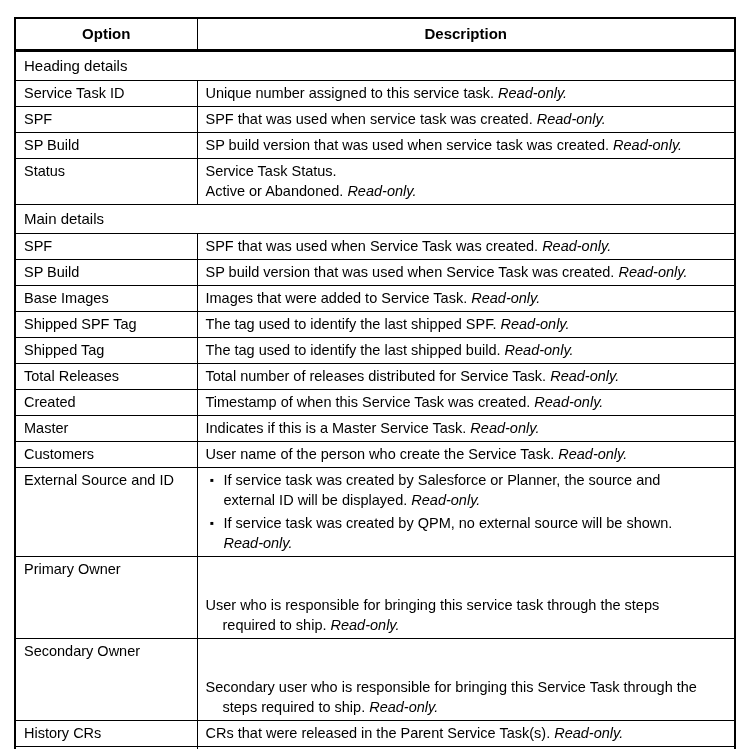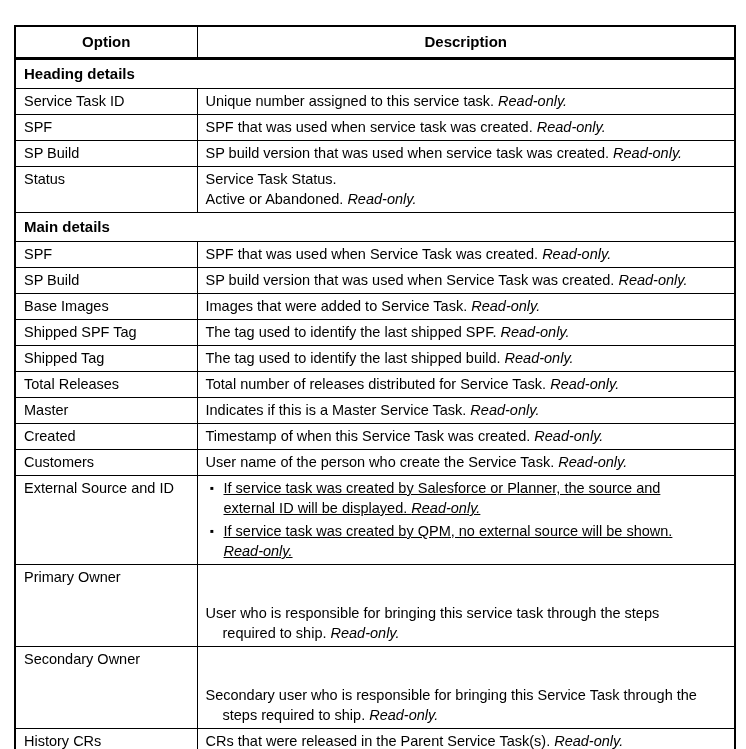--- a/index.html
+++ b/index.html
@@ -6,21 +6,21 @@
     margin: 0;
     padding: 0;
     background: #ffffff;
     font-family: "Liberation Sans", sans-serif;
     color: #000000;
   }
   .page {
     width: 682px;
     height: 749px;
     box-sizing: border-box;
-    padding: 25px 12px 0 14px;
+    padding: 17px 12px 0 14px;
     background: #ffffff;
   }
   table.options-table {
     border-collapse: collapse;
     table-layout: fixed;
     width: 720px;
     border: 2px solid #000000;
   }
   col.col-option  { width: 182px; }
   col.col-desc    { width: 538px; }
@@ -32,21 +32,21 @@
     text-align: left;
   }
   thead th {
     border-bottom: 3px solid #000000;
     font-weight: bold;
     font-size: 15px;
     text-align: center;
     padding: 5px 4px;
   }
   td.section-cell {
-    font-weight: bold;
+    font-weight: normal;
     font-size: 15px;
     padding: 4px 8px 4px 8px;
   }
   td.option-cell {
     padding: 2px 4px 3px 8px;
   }
   td.desc-cell {
     padding: 2px 4px 3px 8px;
   }
   .desc-p {
@@ -64,21 +64,20 @@
   }
   .bullet-item:last-child { margin-bottom: 0; }
   .bullet-marker {
     flex: 0 0 14px;
     width: 14px;
     font-size: 12px;
     line-height: 20px;
   }
   .bullet-text {
     flex: 1 1 auto;
-    text-decoration: underline;
   }
   i { font-style: italic; }
 </style>
 </head>
 <body>
 
 <div class="page">
   <table class="options-table">
     <colgroup>
       <col class="col-option">
@@ -152,29 +151,29 @@
             <div class="desc-p">The tag used to identify the last shipped build. <i>Read-only.</i></div>
           </td>
         </tr>
         <tr>
           <td class="option-cell">Total Releases</td>
           <td class="desc-cell">
             <div class="desc-p">Total number of releases distributed for Service Task. <i>Read-only.</i></div>
           </td>
         </tr>
         <tr>
+          <td class="option-cell">Created</td>
+          <td class="desc-cell">
+            <div class="desc-p">Timestamp of when this Service Task was created. <i>Read-only.</i></div>
+          </td>
+        </tr>
+        <tr>
           <td class="option-cell">Master</td>
           <td class="desc-cell">
             <div class="desc-p">Indicates if this is a Master Service Task. <i>Read-only.</i></div>
-          </td>
-        </tr>
-        <tr>
-          <td class="option-cell">Created</td>
-          <td class="desc-cell">
-            <div class="desc-p">Timestamp of when this Service Task was created. <i>Read-only.</i></div>
           </td>
         </tr>
         <tr>
           <td class="option-cell">Customers</td>
           <td class="desc-cell">
             <div class="desc-p">User name of the person who create the Service Task. <i>Read-only.</i></div>
           </td>
         </tr>
         <tr>
           <td class="option-cell">External Source and ID</td>

